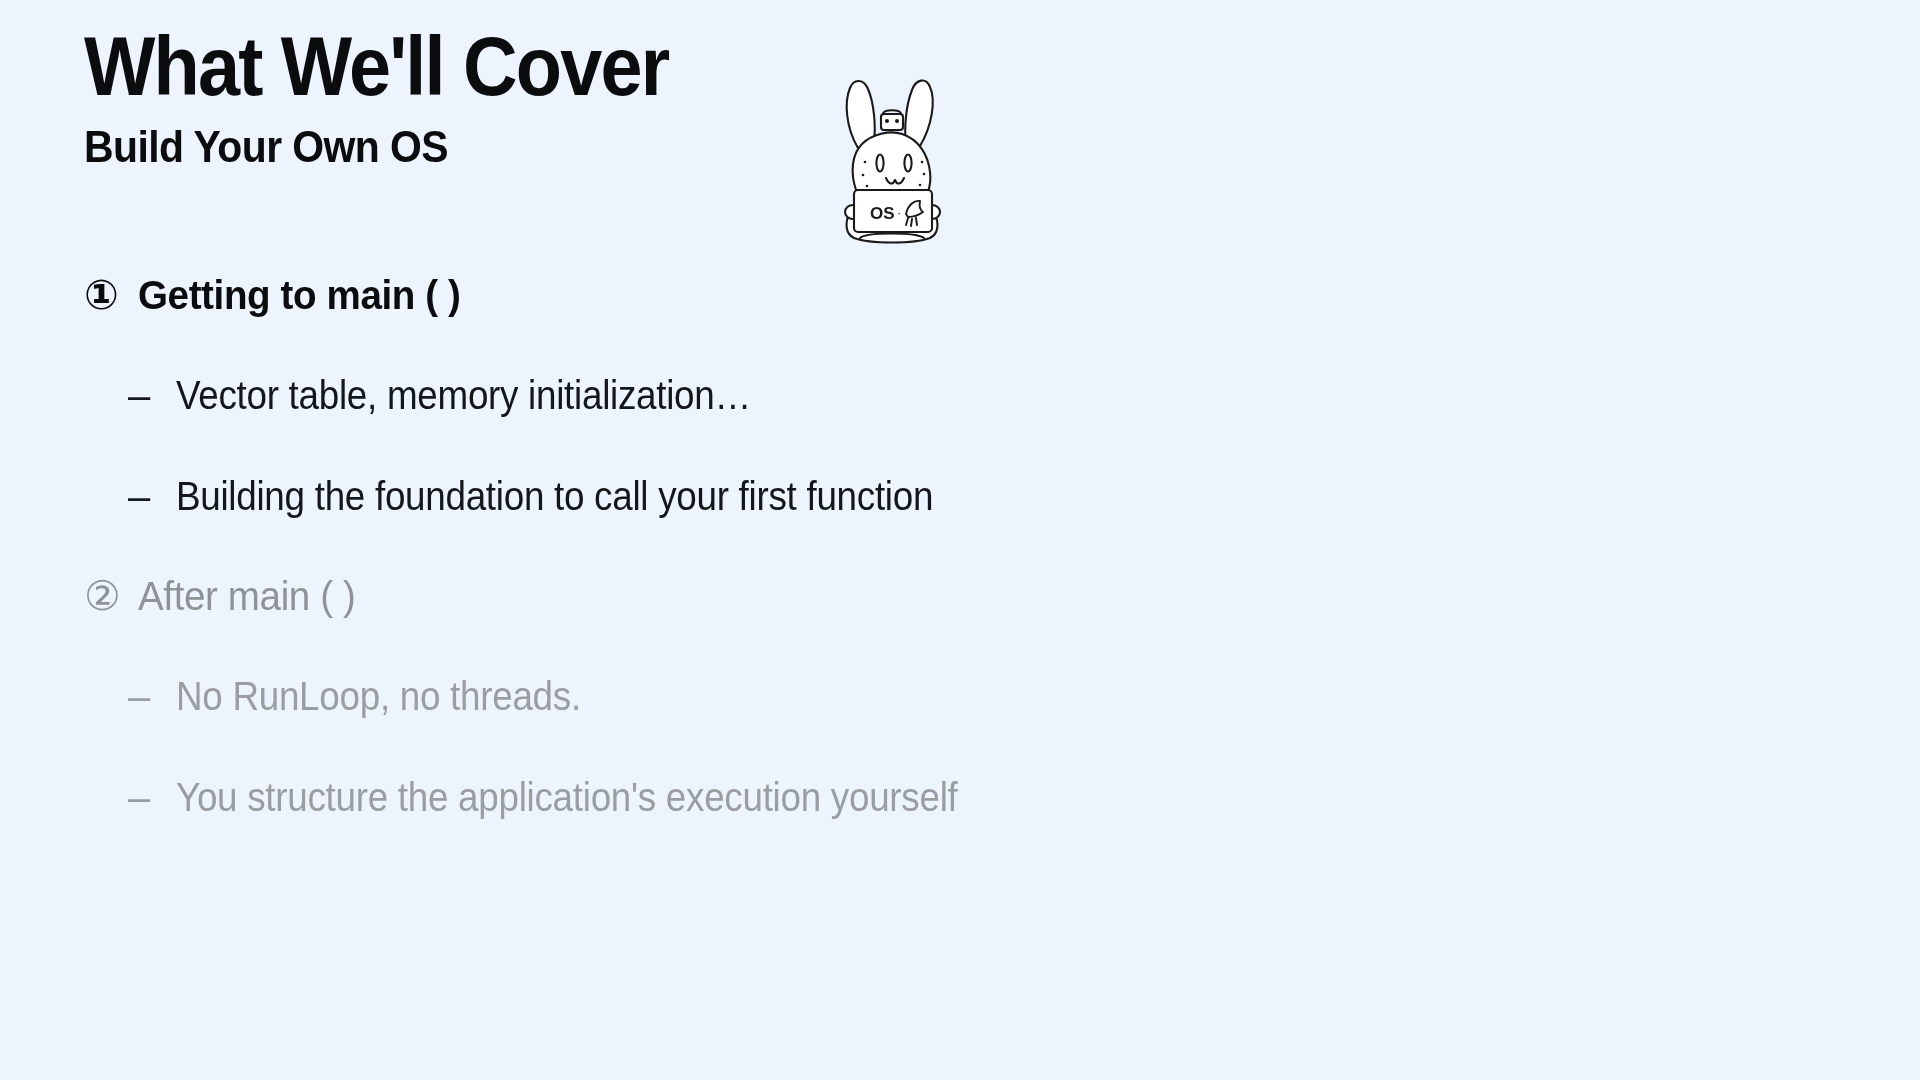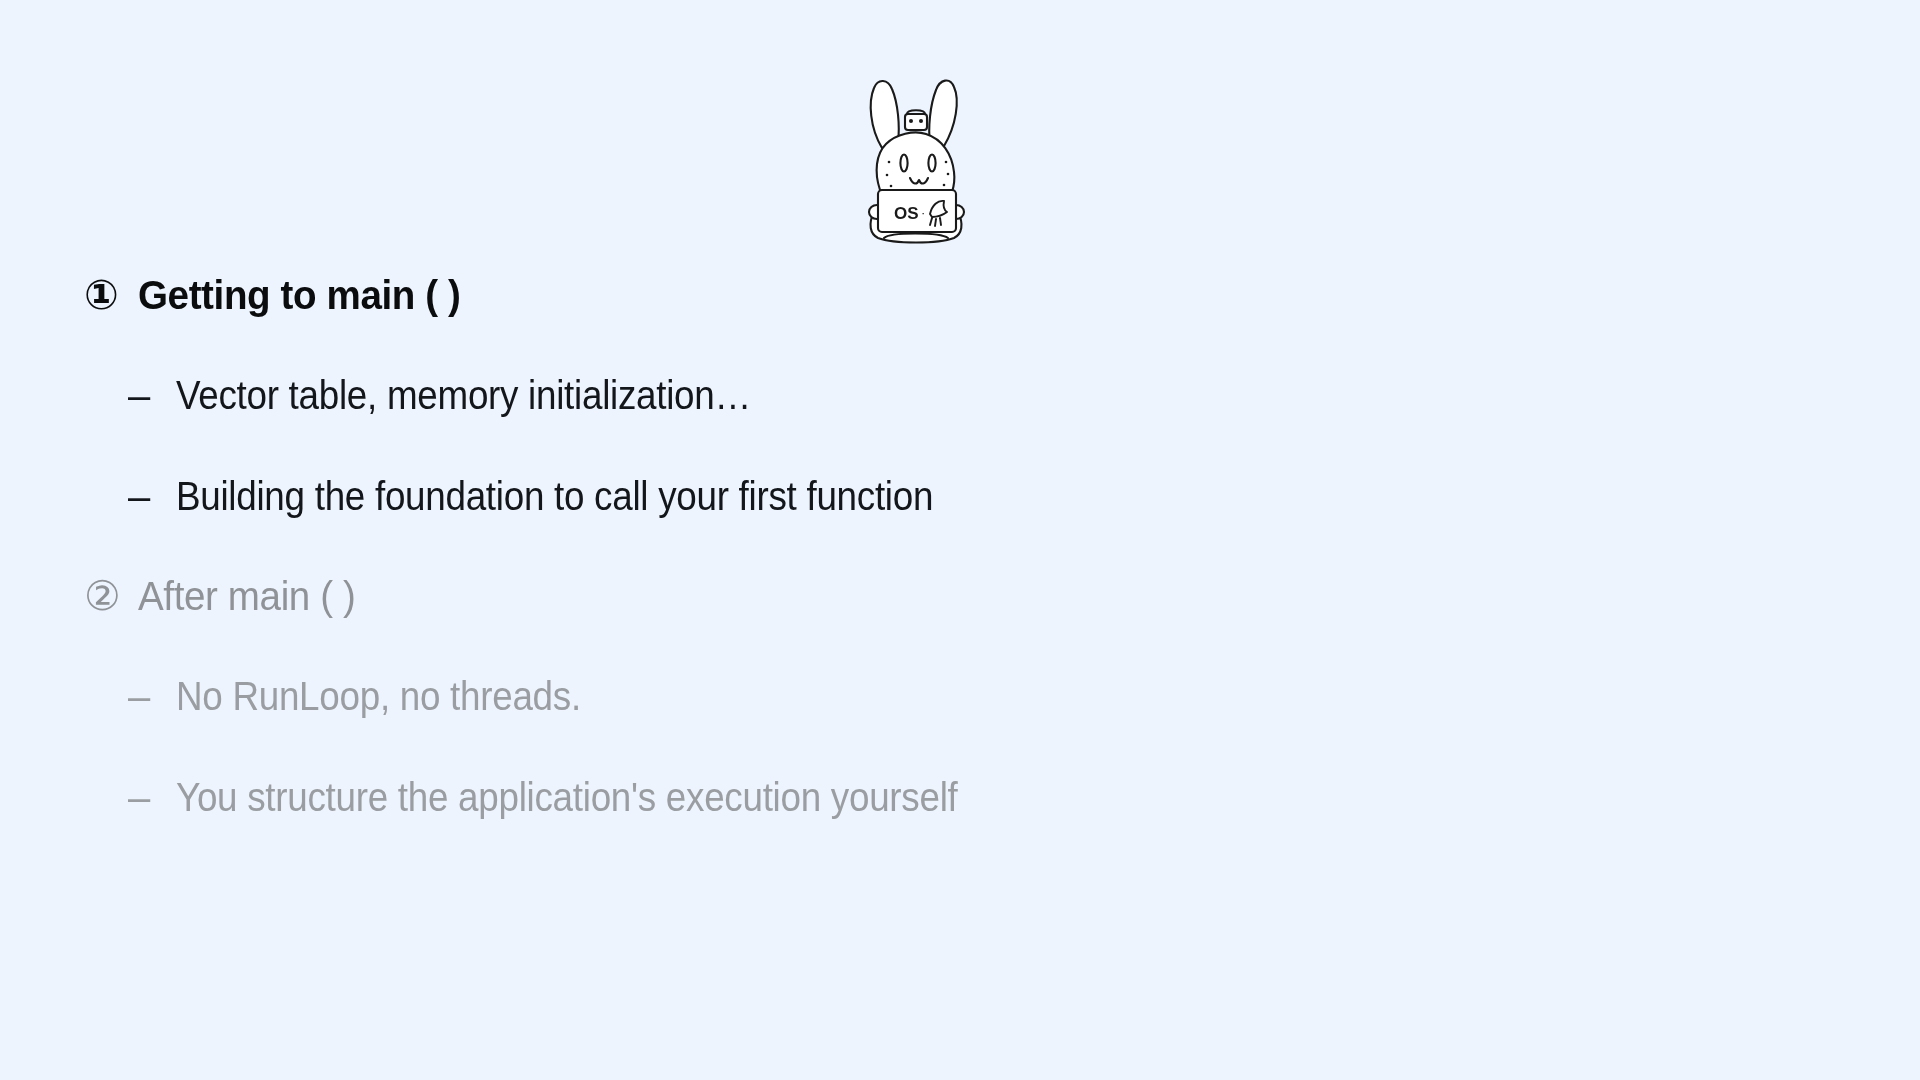--- a/index.html
+++ b/index.html
@@ -54,21 +54,21 @@
     letter-spacing: -0.6px;
     color: #0b0c0e;
     transform: scaleX(0.93);
     transform-origin: left center;
     white-space: nowrap;
   }
 
   
   .mascot {
     position: absolute;
-    left: 844px;
+    left: 820px;
     top: 62px;
     width: 140px;
     height: 185px;
   }
   .mascot svg { display: block; width: 100%; height: 100%; }
 
   
   .agenda {
     position: absolute;
     left: 84px;
@@ -133,20 +133,24 @@
   .group-dim .group-heading    { margin-bottom: 54px; }
   .bullet { margin-bottom: 56px; }
   .bullet:last-child { margin-bottom: 0; }
   .group-active { margin-bottom: 54px; }
 </style>
 </head>
 <body>
 
 <div class="slide">
 
+  <div class="header">
+    <h1 class="slide-title">What We'll Cover</h1>
+    <h2 class="slide-subtitle">Build Your Own OS</h2>
+  </div>
 
   <div class="mascot">
     <svg viewBox="0 0 140 185" xmlns="http://www.w3.org/2000/svg">
       <g fill="#ffffff" stroke="#1a1a1a" stroke-width="2.1" stroke-linecap="round" stroke-linejoin="round">
 
         <path d="M38 86 C26 66 24 40 30 26 C34 16 44 17 48 27 C54 41 56 64 54 80 Z"></path>
 
         <path d="M100 84 C112 64 116 38 110 25 C106 15 96 17 92 28 C86 43 84 66 86 82 Z"></path>
 
         <path d="M36 128 C30 110 32 92 42 82 C52 72 70 68 82 72 C98 77 108 92 110 110

